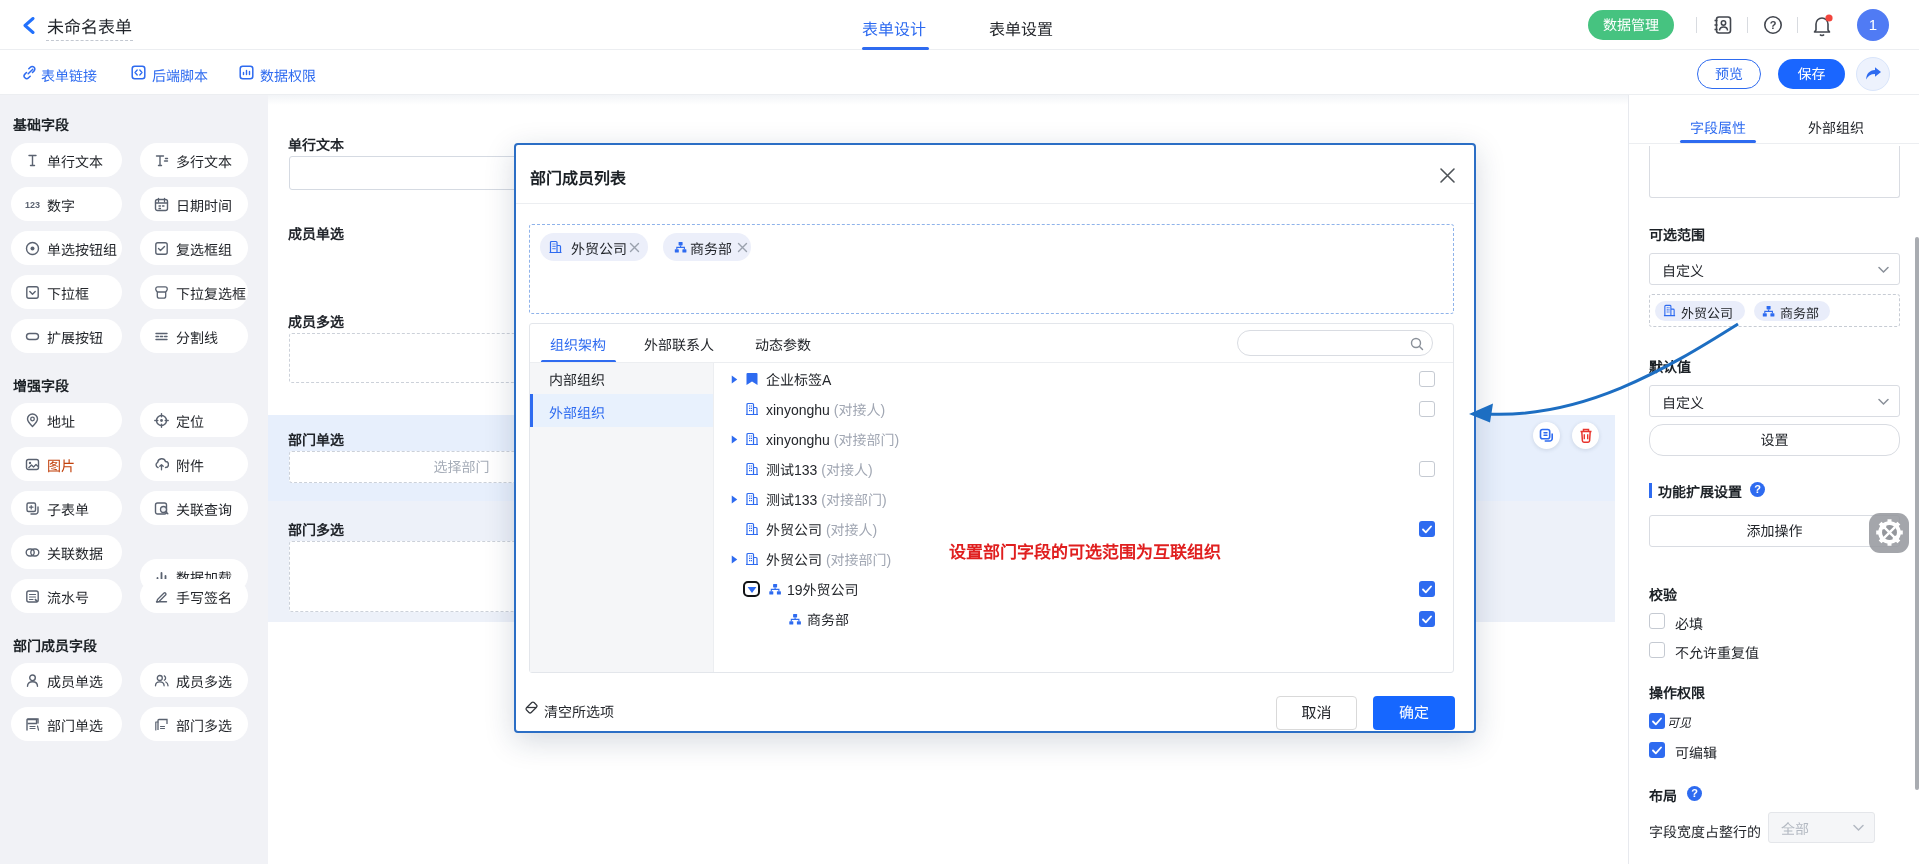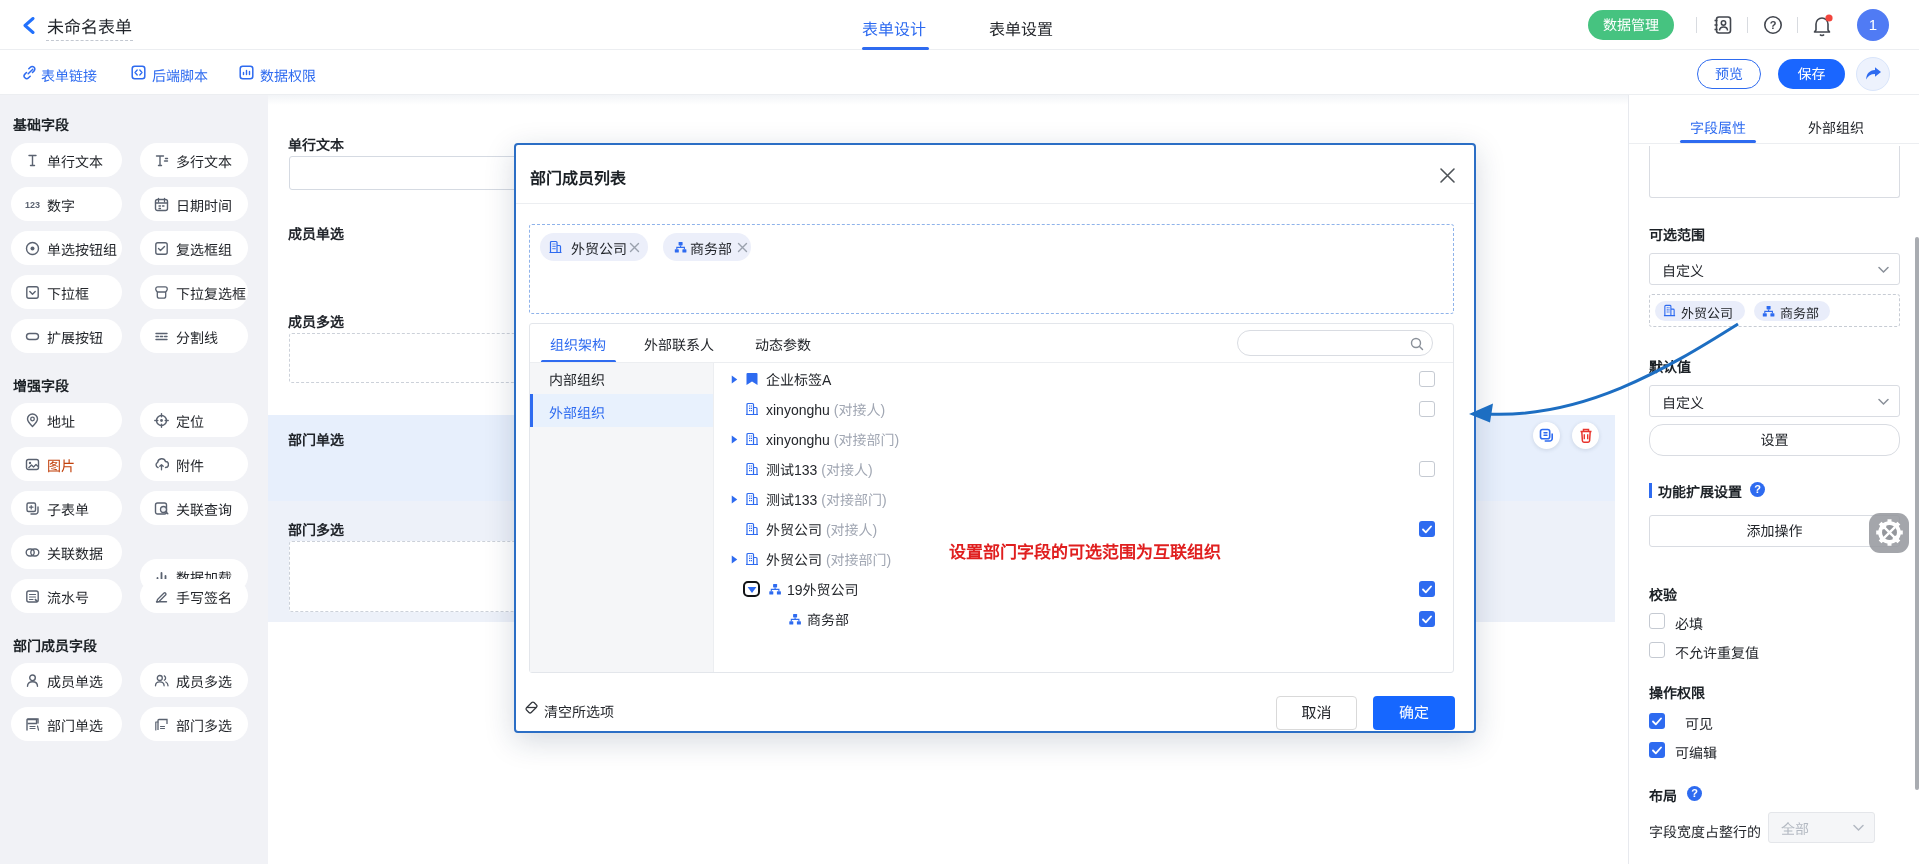--- a/index.html
+++ b/index.html
@@ -261,20 +261,21 @@
     </div>
     <div class="abs" style="left:0px;top:115px;width:1347px;height:88px;">
       <div class="abs" style="left:20px;top:13px;font-size:14px;font-weight:700;color:#1f2329;">成员单选</div>
     </div>
     <div class="abs" style="left:0px;top:203px;width:1347px;height:117px;">
       <div class="abs" style="left:20px;top:13px;font-size:14px;font-weight:700;color:#1f2329;">成员多选</div>
       <div class="abs" style="left:21px;top:35px;width:345px;height:50px;background:#fff;border:1px dashed #ccd1d9;border-radius:3px;"></div>
     </div>
     <div class="abs" style="left:0px;top:320px;width:1347px;height:86px;background:#e7effc;">
       <div class="abs" style="left:20px;top:14px;font-size:14px;font-weight:700;color:#1f2329;">部门单选</div>
+      <div class="abs" style="left:21px;top:36px;width:345px;height:32px;background:#fff;border:1px dashed #ccd1d9;border-radius:3px;color:#a6adb8;font-size:14px;text-align:center;line-height:30px;">选择部门</div>
 
       <div class="abs" style="left:1265px;top:7px;width:27px;height:27px;border-radius:50%;background:#fff;box-shadow:0 1px 4px rgba(31,50,80,.14);">
         <svg style="margin:6px 0 0 6px;" width="15" height="15" viewBox="0 0 15 15">
           <rect x="1.5" y="1.5" width="9.2" height="9.2" rx="2" fill="none" stroke="#2e6bf0" stroke-width="1.6"></rect>
           <path d="M5 4.8 h3 M5 7.2 h3" stroke="#2e6bf0" stroke-width="1.4" stroke-linecap="round"></path>
           <path d="M13.2 5.5 v5 a2.5 2.5 0 0 1 -2.5 2.5 h-5" fill="none" stroke="#2e6bf0" stroke-width="1.6"></path>
         </svg>
       </div>
       <div class="abs" style="left:1304px;top:7px;width:27px;height:27px;border-radius:50%;background:#fff;box-shadow:0 1px 4px rgba(31,50,80,.14);">
         <svg style="margin:6px 0 0 6.5px;" width="14" height="15" viewBox="0 0 14 15">
@@ -335,21 +336,21 @@
 <div class="abs" style="left:20px;top:518px;width:16px;height:16px;background:#fff;border:1px solid #c5cad2;border-radius:3px;"></div>
 <div class="abs" style="left:46px;top:518px;font-size:14px;color:#23262b;">必填</div>
 <div class="abs" style="left:20px;top:547px;width:16px;height:16px;background:#fff;border:1px solid #c5cad2;border-radius:3px;"></div>
 <div class="abs" style="left:46px;top:547px;font-size:14px;color:#23262b;">不允许重复值</div>
 <div class="abs" style="left:20px;top:587px;font-size:14px;font-weight:700;color:#1c2126;">操作权限</div>
 <div class="abs" style="left:20px;top:618px;width:16px;height:16px;background:#2e6bf0;border-radius:3px;">
         <svg style="margin:3.5px 0 0 3px;" width="10" height="9" viewBox="0 0 10 9">
           <path d="M1 4.5 l2.8 2.8 L9 1.5" fill="none" stroke="#fff" stroke-width="1.8" stroke-linecap="round" stroke-linejoin="round"></path>
         </svg>
       </div>
-<div class="abs" style="left:56px;top:618px;font-size:14px;color:#23262b;">可见</div>
+<div class="abs" style="left:38px;top:618px;font-size:12px;color:#23262b;font-style:italic;">可见</div>
 <div class="abs" style="left:20px;top:647px;width:16px;height:16px;background:#2e6bf0;border-radius:3px;">
         <svg style="margin:3.5px 0 0 3px;" width="10" height="9" viewBox="0 0 10 9">
           <path d="M1 4.5 l2.8 2.8 L9 1.5" fill="none" stroke="#fff" stroke-width="1.8" stroke-linecap="round" stroke-linejoin="round"></path>
         </svg>
       </div>
 <div class="abs" style="left:46px;top:647px;font-size:14px;color:#23262b;">可编辑</div>
 <div class="abs" style="left:20px;top:690px;font-size:14px;font-weight:700;color:#1c2126;">布局</div>
 <div class="abs" style="left:58px;top:691px;width:15px;height:15px;border-radius:50%;background:#2e6bf0;color:#fff;font-size:11px;font-weight:700;text-align:center;line-height:15px;">?</div>
 <div class="abs" style="left:20px;top:726px;font-size:14px;color:#23262b;">字段宽度占整行的</div>
 <div class="abs" style="left:139px;top:717px;width:107px;height:31px;background:#f5f6f8;border:1px solid #e4e6ea;border-radius:3px;">

